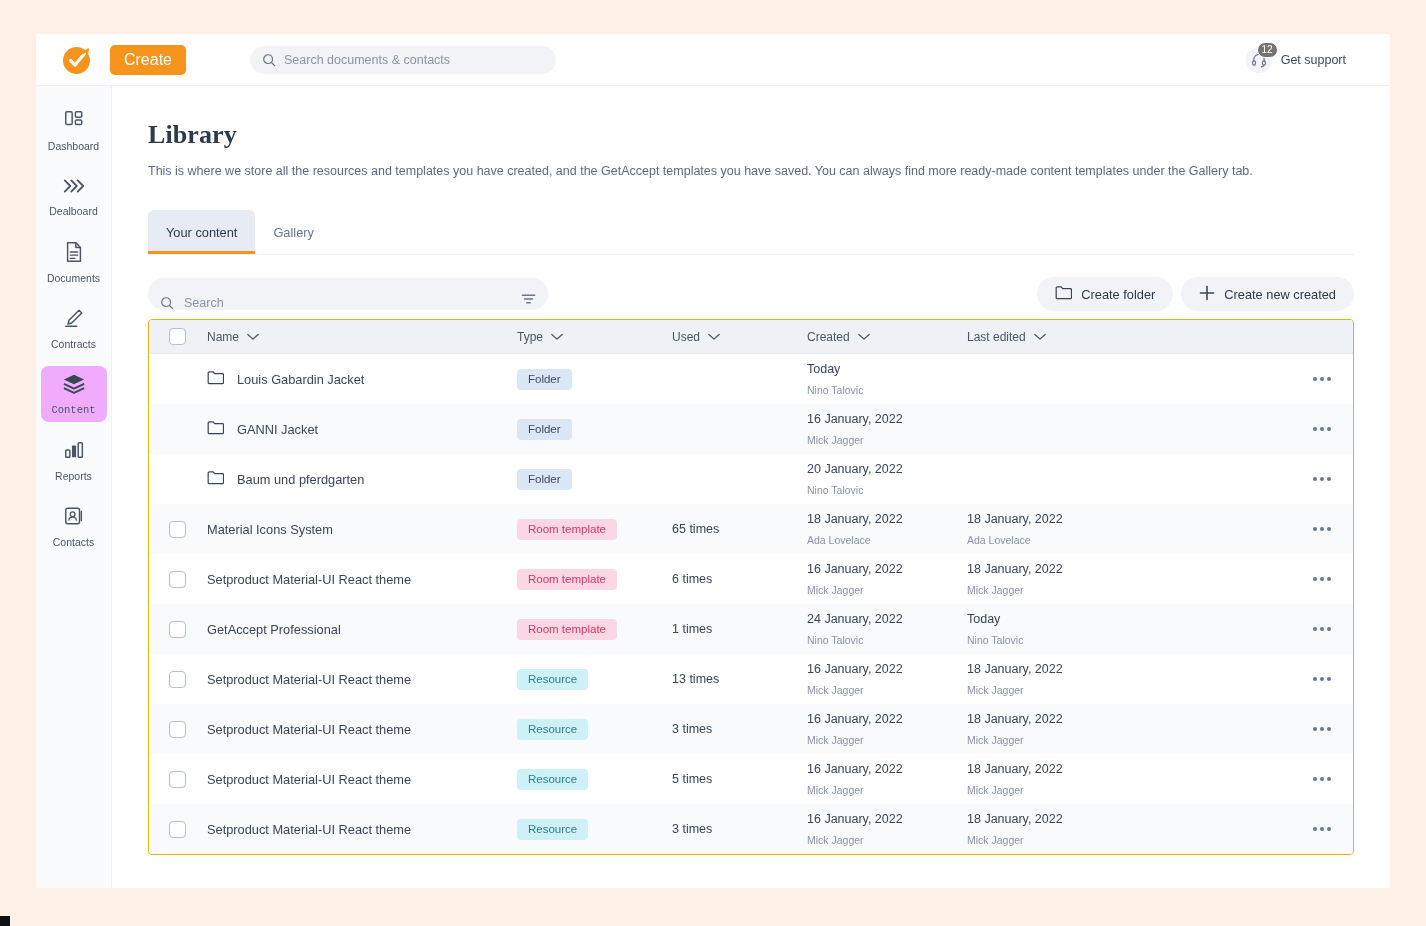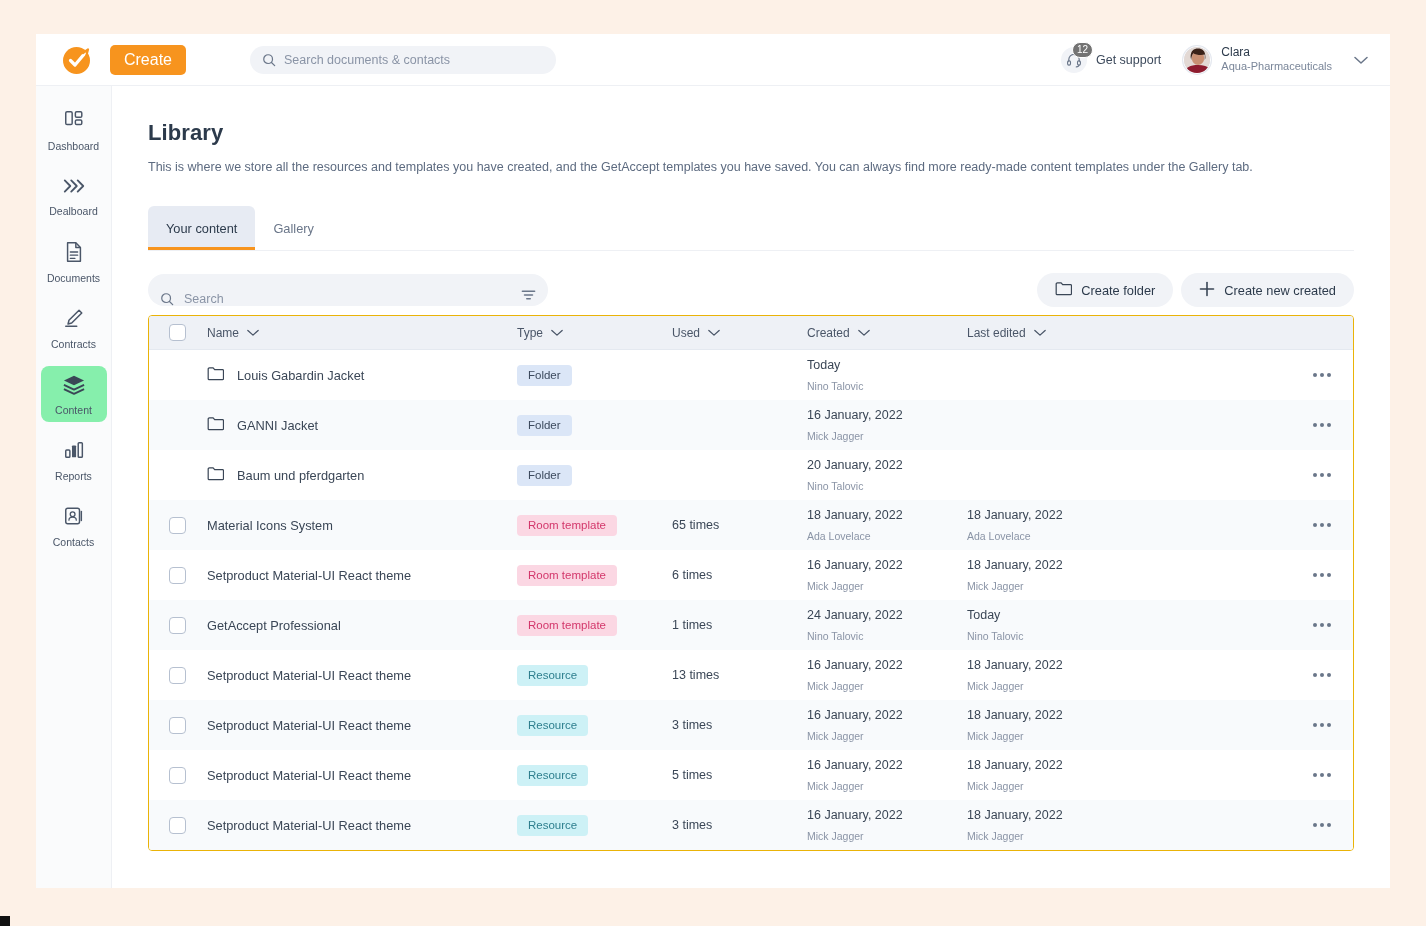--- a/index.html
+++ b/index.html
@@ -91,26 +91,26 @@
     width: 76px; flex: 0 0 76px; background: #fafbfc;
     border-right: 1px solid #eef0f4;
     padding-top: 16px;
   }
   .nav-item {
     width: 66px; margin: 0 auto 10px auto; height: 56px;
     border-radius: 8px; display: flex; flex-direction: column;
     align-items: center; justify-content: center; gap: 5px;
     cursor: pointer;
   }
-  .nav-item.active { background: #86efac; }
+  .nav-item.active { background: #f0abfc; font-family: Liberation Mono, monospace; }
   .nav-lbl { font-size: 10.5px; color: #4a5668; }
 
   .content-area { flex: 1; background: #ffffff; padding: 34px 36px 0 36px; }
 
-  .page-title { font-size: 22px; color: #2c3a4b; font-weight: bold; letter-spacing: .1px; }
+  .page-title { font-size: 26px; color: #2c3a4b; font-weight: bold; letter-spacing: .1px; font-family: Liberation Serif, serif; }
   .page-desc { margin-top: 12px; font-size: 12.5px; color: #5d6b80; line-height: 1.45; }
 
   .tabs { margin-top: 30px; display: flex; align-items: flex-end; height: 44px; }
   .tab {
     height: 44px; padding: 0 18px; display: flex; align-items: center;
     font-size: 12.8px; color: #6a7689; cursor: pointer; position: relative;
   }
   .tab.active {
     background: #e7ebf3; color: #2c3a4b;
     border-top-left-radius: 6px; border-top-right-radius: 6px;
@@ -219,39 +219,20 @@
               <path d="M3.5 12 V9.5 a6.5 6.5 0 0 1 13 0 V12" stroke="#6a7689" stroke-width="1.5" fill="none" stroke-linecap="round"></path>
               <rect x="2" y="11" width="3.6" height="5.4" rx="1.6" stroke="#6a7689" stroke-width="1.4" fill="none"></rect>
               <rect x="14.4" y="11" width="3.6" height="5.4" rx="1.6" stroke="#6a7689" stroke-width="1.4" fill="none"></rect>
               <path d="M16.2 16.4 c0 1.4 -1.6 2.2 -3.4 2.2" stroke="#6a7689" stroke-width="1.3" fill="none" stroke-linecap="round"></path>
             </svg>
             <span class="badge">12</span>
           </div>
           <span class="lbl">Get support</span>
         </div>
 
-        <div class="user">
-          <div class="avatar">
-            <svg width="28" height="28" viewBox="0 0 28 28">
-              <rect width="28" height="28" fill="#e3d9d4"></rect>
-              <path d="M0 28 c0-7 5.5-10 14-10 s14 3 14 10 z" fill="#8e1b2e"></path>
-              <ellipse cx="14" cy="11" rx="6.2" ry="7" fill="#c98f72"></ellipse>
-              <path d="M6.6 10 c0-6 3.2-8.4 7.4-8.4 S21.4 4 21.4 10 c0 1.6-.6 3.2-.6 3.2 l0-5.6 c-3 .6-8.8.6-11.6-1.4 c-1.4 2.2-2 4.6-2 7 z" fill="#3b2218"></path>
-            </svg>
-          </div>
-          <div class="user-text">
-            <div class="user-name">Clara</div>
-            <div class="user-org">Aqua-Pharmaceuticals</div>
-          </div>
-          <span class="user-caret">
-            <svg width="14" height="9" viewBox="0 0 14 9">
-              <path d="M1 1.5 L7 7 L13 1.5" stroke="#6a7689" stroke-width="1.5" fill="none" stroke-linecap="round" stroke-linejoin="round"></path>
-            </svg>
-          </span>
-        </div>
       </div>
     </div>
 
     <div class="body-row">
 
       <div class="sidebar">
 
         <div class="nav-item">
           <span>
             <svg width="22" height="22" viewBox="0 0 24 24">

